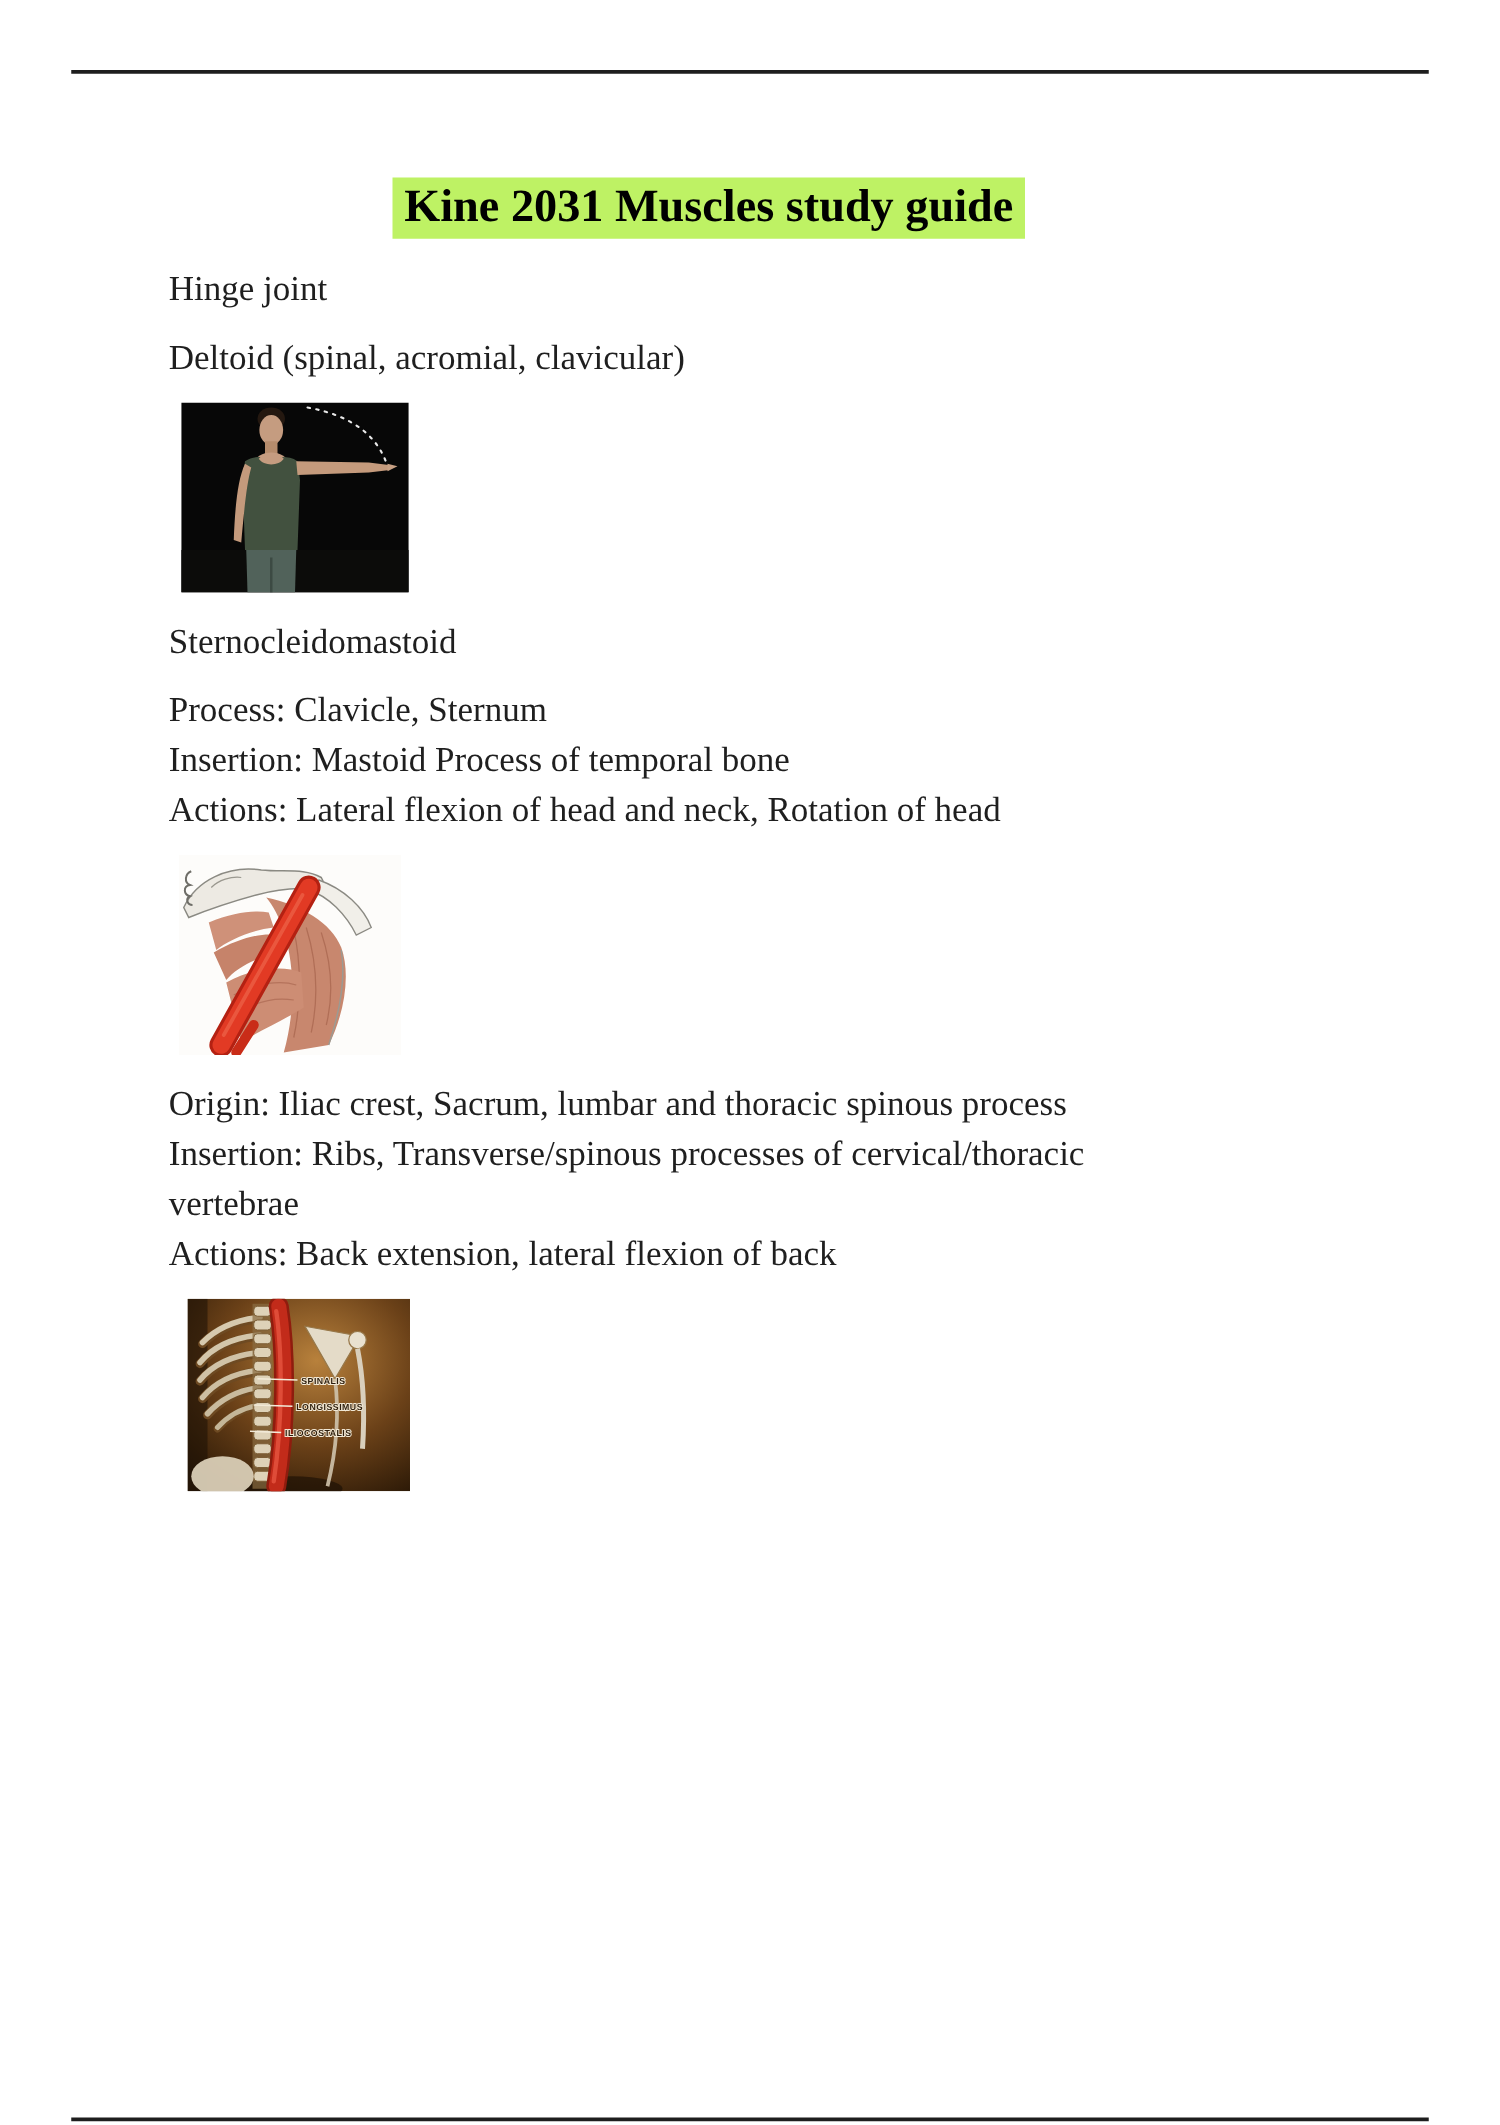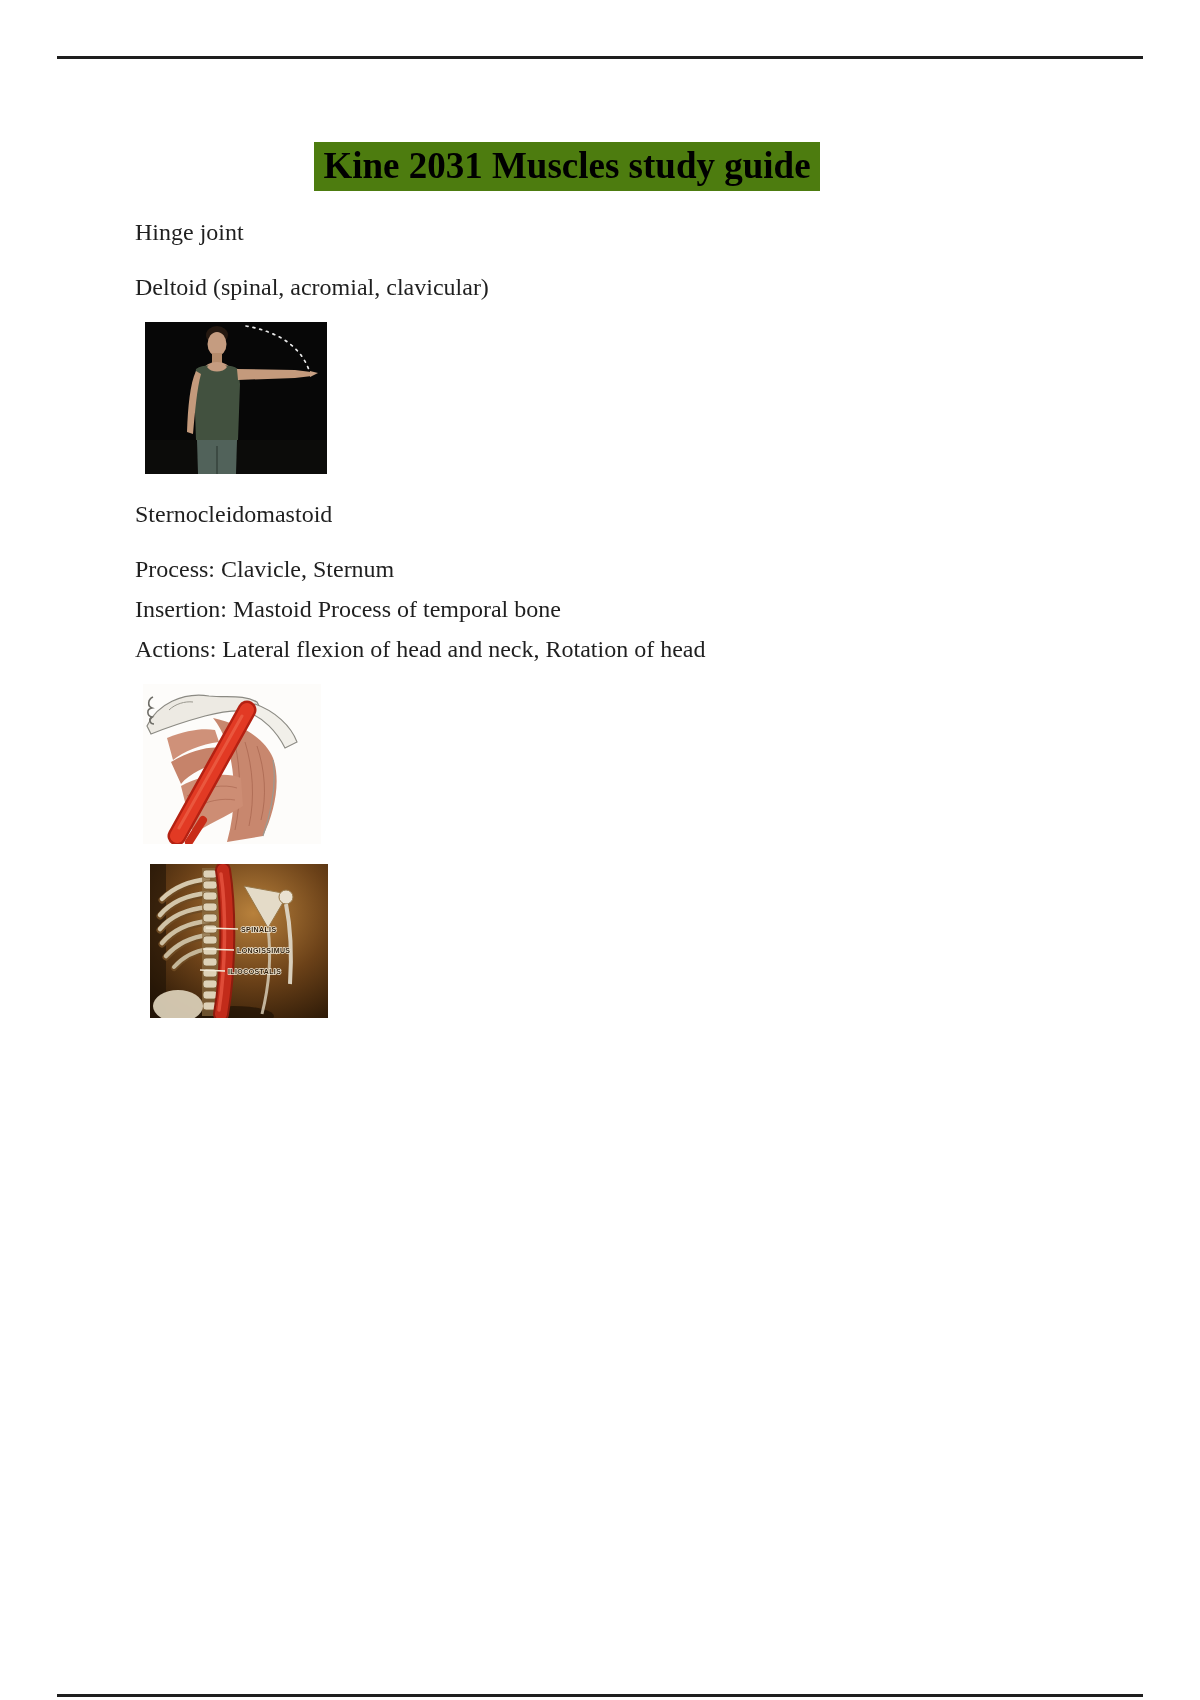--- a/index.html
+++ b/index.html
@@ -24,21 +24,21 @@
     text-align:center;
     font-size:37px;font-weight:bold;color:#000;
     line-height:52px;
     margin:0 66px 20px 0;
   }
   .doc-title .hl{
     background:#ffff00;
     padding:3px 9px 5px 9px;
   }
   .para{
-    font-size:24px;line-height:40px;
+    font-size:28px;line-height:40px;
     margin:0 0 15px 0;
   }
   .para .line{display:block;}
   .img-block{
     margin:0 0 20px 0;
     line-height:0;
   }
   .img-block svg{display:block;}
   .indent-a{margin-left:10px;}
   .indent-b{margin-left:8px;}
@@ -55,21 +55,21 @@
   }
 </style>
 </head>
 <body>
 
 <div class="rule rule-top"></div>
 <div class="rule rule-bottom"></div>
 
 <div class="content">
 
-  <h1 class="doc-title"><span class="hl" style="background: #4d7c0f;">Kine 2031 Muscles study guide</span></h1>
+  <h1 class="doc-title"><span class="hl" style="background: #bef264;">Kine 2031 Muscles study guide</span></h1>
 
   <p class="para">
     <span class="line">Hinge joint</span>
   </p>
 
 
 
   <p class="para">
     <span class="line">Deltoid (spinal, acromial, clavicular)</span>
   </p>
@@ -138,20 +138,26 @@
       <g>
         <path d="M104,26 L34,152" stroke="#b42112" stroke-width="19" stroke-linecap="round" fill="none"></path>
         <path d="M104,26 L34,152" stroke="#e23a24" stroke-width="14" stroke-linecap="round" fill="none"></path>
         <path d="M99,32 L36,144" stroke="#f06a50" stroke-width="3" stroke-linecap="round" fill="none" opacity=".6"></path>
         <path d="M60,136 L46,158" stroke="#c92c18" stroke-width="8" stroke-linecap="round" fill="none"></path>
       </g>
     </svg>
   </figure>
 
 
+  <p class="para">
+    <span class="line">Origin: Iliac crest, Sacrum, lumbar and thoracic spinous process</span>
+    <span class="line">Insertion: Ribs, Transverse/spinous processes of cervical/thoracic</span>
+    <span class="line">vertebrae</span>
+    <span class="line">Actions: Back extension, lateral flexion of back</span>
+  </p>
 
   <figure class="img-block indent-c">
     <svg width="178" height="154" viewBox="0 0 178 154">
       <defs>
         <radialGradient id="bg3" cx="58%" cy="32%" r="80%">
           <stop offset="0%" stop-color="#b8813c"></stop>
           <stop offset="55%" stop-color="#6b4118"></stop>
           <stop offset="100%" stop-color="#2d1a07"></stop>
         </radialGradient>
       </defs>

